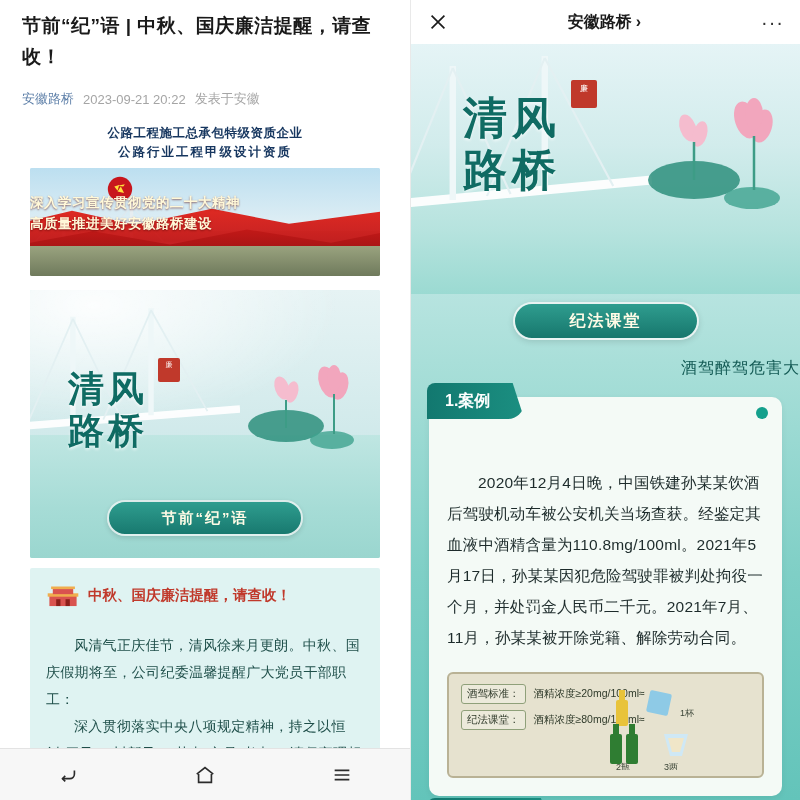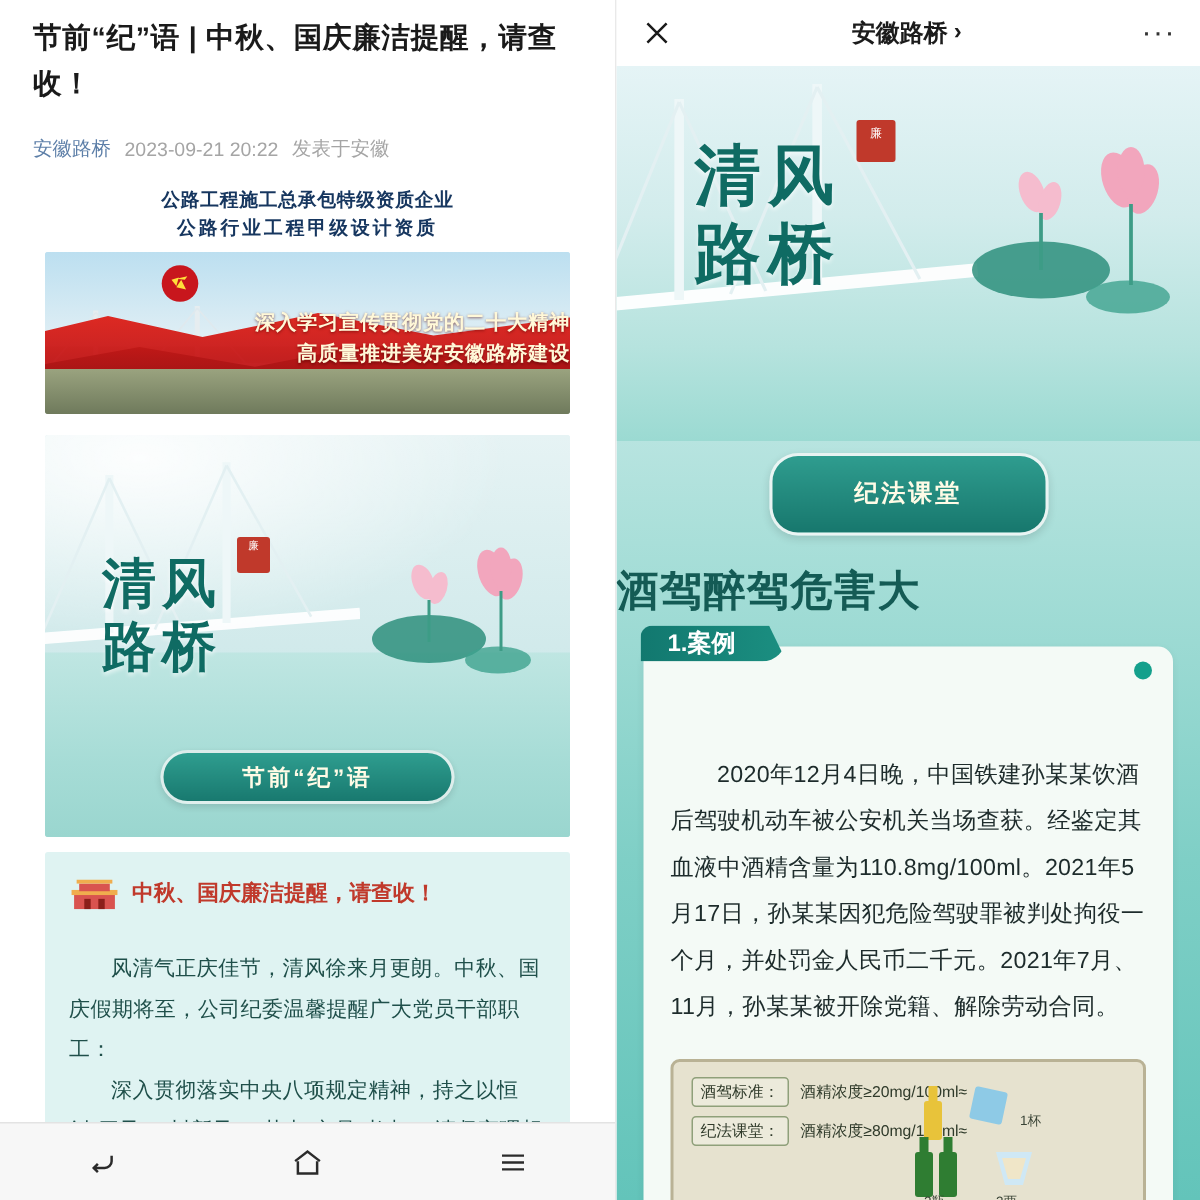--- a/index.html
+++ b/index.html
@@ -81,22 +81,22 @@
     opacity: .9;
   }
   .banner .ground {
     position: absolute; left:0; right:0; bottom:0; height: 30px;
     background: linear-gradient(180deg,#9aa37f 0%, #6f7a5c 100%);
   }
   .banner .emblem {
     position: absolute; left: 22%; top: 8px; width: 26px; height: 26px;
   }
   .banner-text {
-    position: absolute; left: 0; right: 0; top: 36px;
-    text-align: right;
+    position: absolute; left: 0; right: 0; top: 24px;
+    text-align: left;
     color: #fff8d8;
     font-weight: bold;
     font-size: 13.5px;
     line-height: 21px;
     text-shadow: 0 1px 2px rgba(80,0,0,.6);
     letter-spacing: 0.5px;
   }
 
   
   .poster-wrap { padding: 14px 30px 0 30px; }
@@ -229,48 +229,48 @@
   }
   .mp-hero .seal {
     position: absolute; left: 160px; top: 36px;
     width: 26px; height: 28px; background: #c0392b; border-radius: 2px;
     color: #fff; font-size: 8px; line-height: 9px; text-align: center; padding-top: 4px;
   }
   .mp-hero .lotus { position: absolute; right: 10px; top: 36px; width: 150px; height: 150px; }
 
   .mp-ribbon {
     margin: 8px auto 0 auto;
-    width: 186px; height: 55px;
+    width: 186px; height: 38px;
     background: linear-gradient(180deg,#2f9d8f 0%, #17776d 100%);
     border-radius: 19px;
     border: 2px solid rgba(255,255,255,.9);
     color: #fffbe6; font-weight: bold; font-size: 16px; letter-spacing: 2px;
     display: flex; align-items: center; justify-content: center;
     box-shadow: 0 2px 6px rgba(0,0,0,.12);
   }
   .mp-subtitle {
-    text-align: left;
+    text-align: right;
     margin-top: 18px;
     color: #145b55;
-    font-weight: bold;
-    font-size: 28px;
+    font-weight: normal;
+    font-size: 16px;
     letter-spacing: 1px;
   }
 
   .section-card {
     margin: 18px 18px 0 18px;
     background: #f4faf6;
     border-radius: 10px;
     position: relative;
     padding: 34px 18px 18px 18px;
     box-shadow: 0 2px 6px rgba(0,0,0,.06);
   }
   .section-tab {
     position: absolute; left: -2px; top: -14px;
-    height: 24px;
+    height: 36px;
     padding: 0 34px 0 18px;
     background: linear-gradient(90deg,#12786f 0%, #1b8f81 100%);
     color: #ffffff;
     font-weight: bold; font-size: 16px;
     display: flex; align-items: center;
     border-radius: 8px 0 16px 0;
     clip-path: polygon(0 0, 88% 0, 100% 100%, 0 100%);
   }
   .dot-tr {
     position: absolute; right: 14px; top: 10px;

